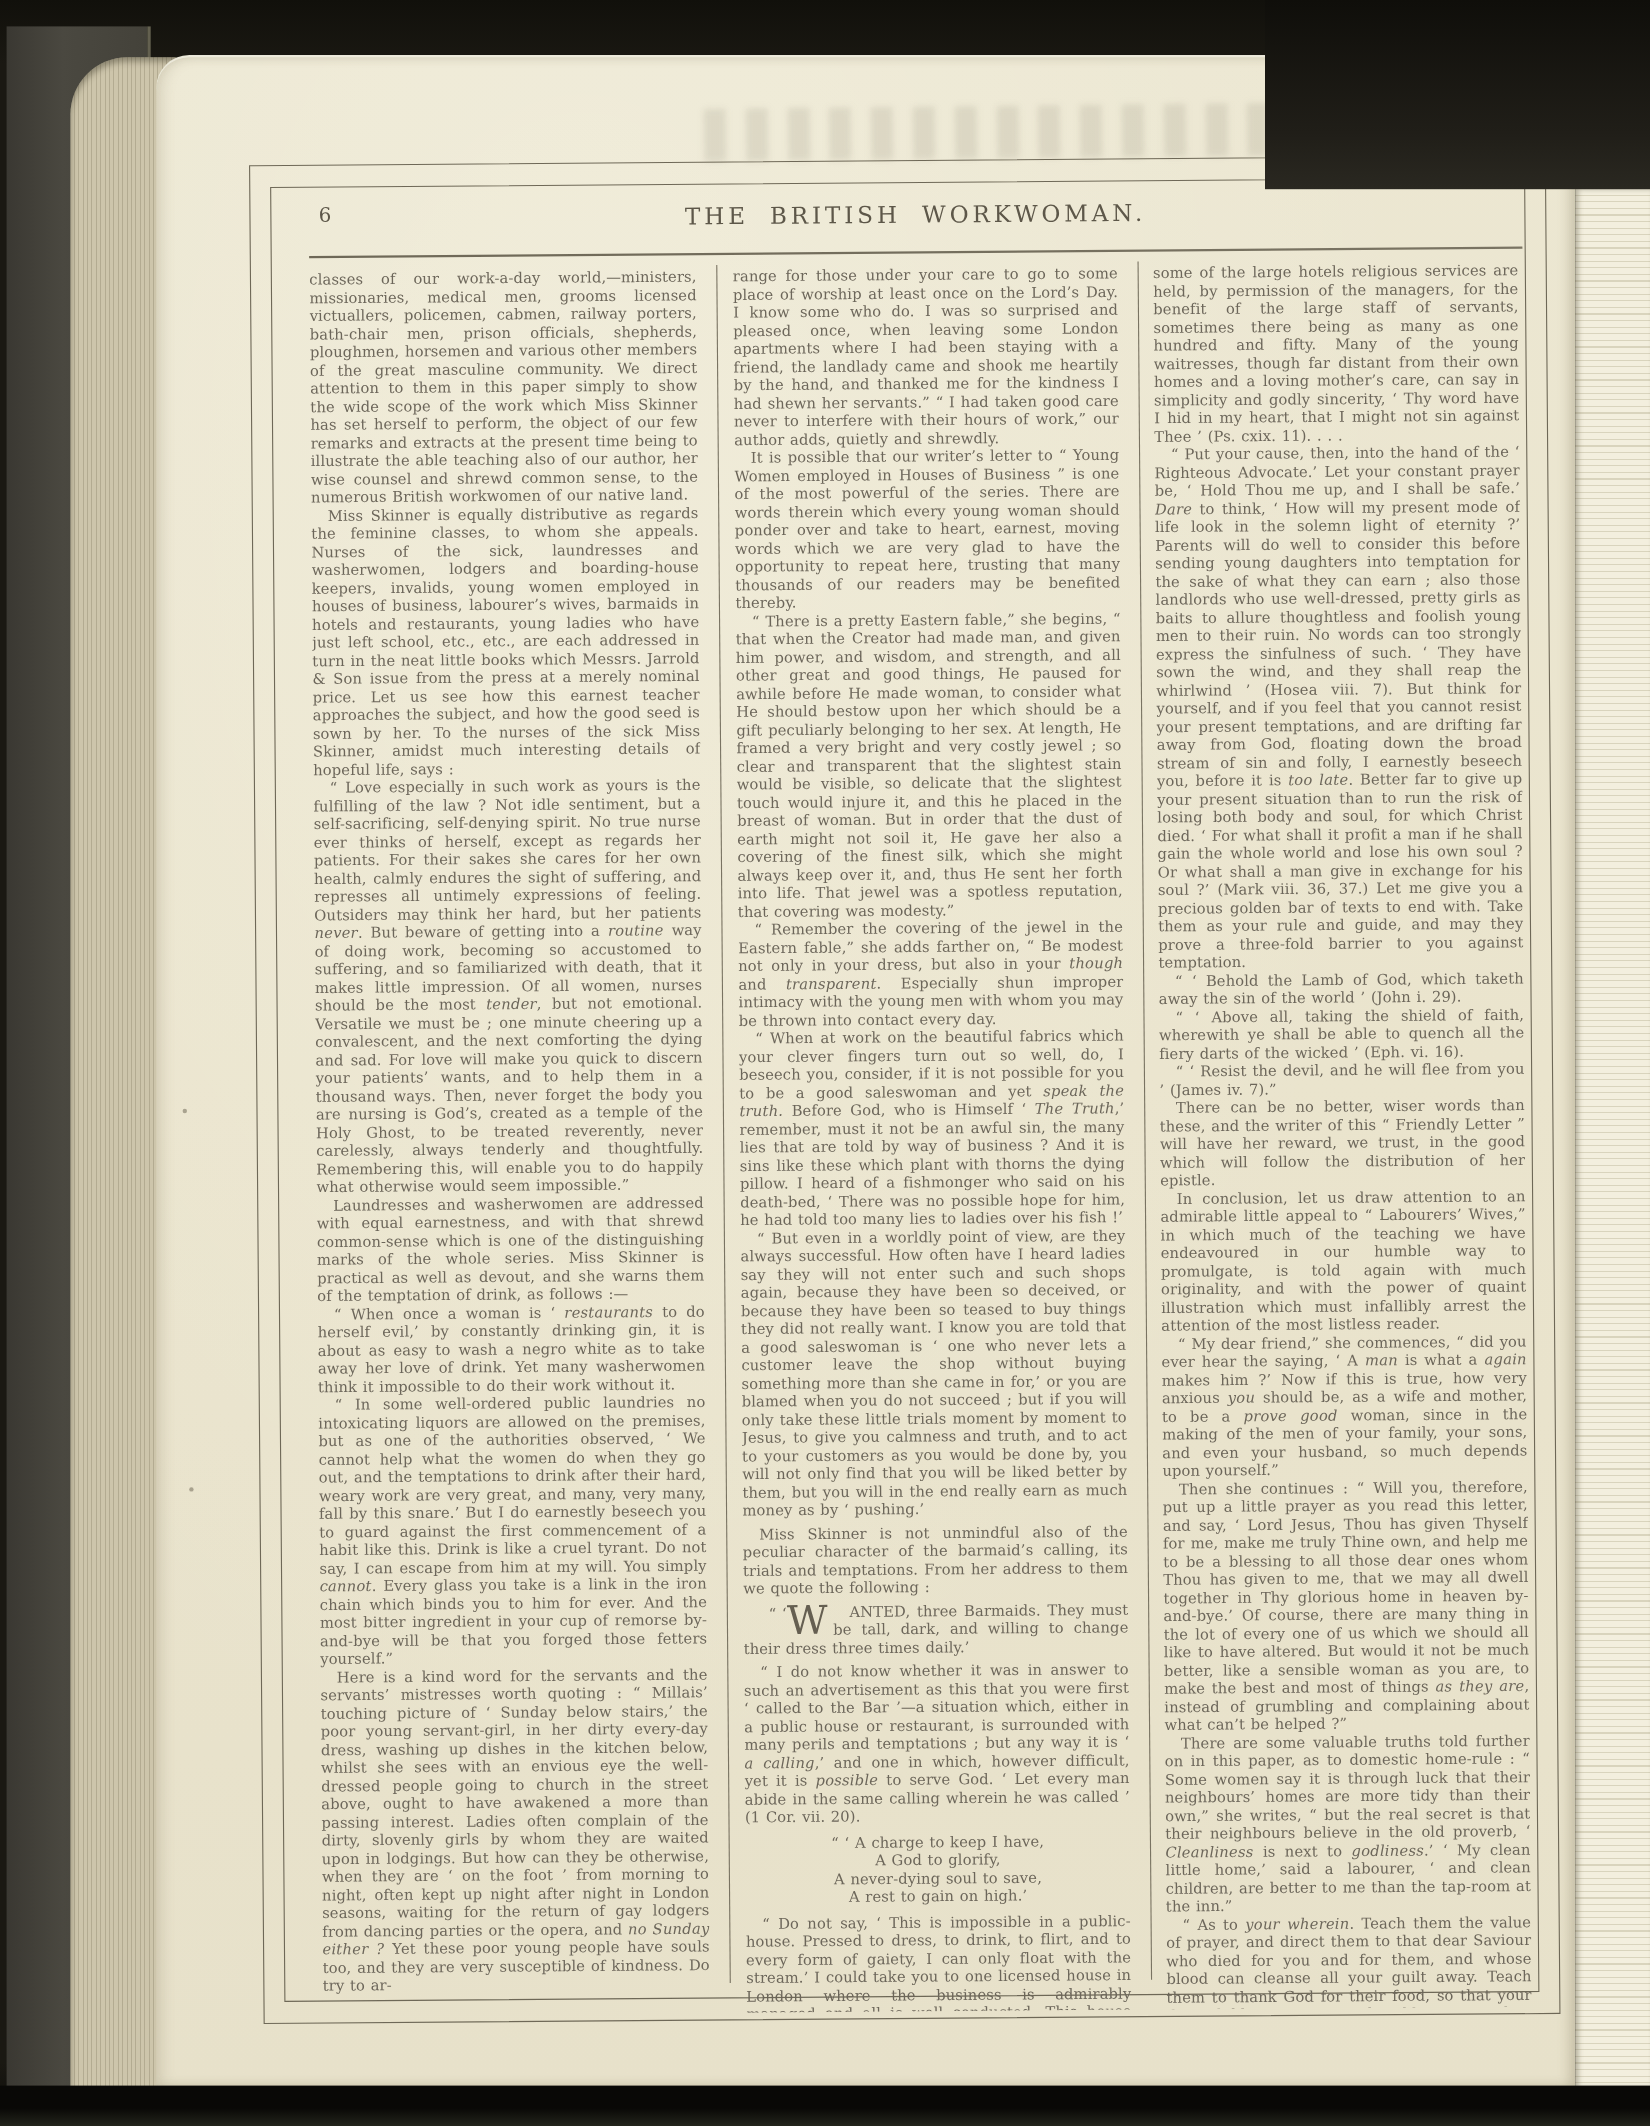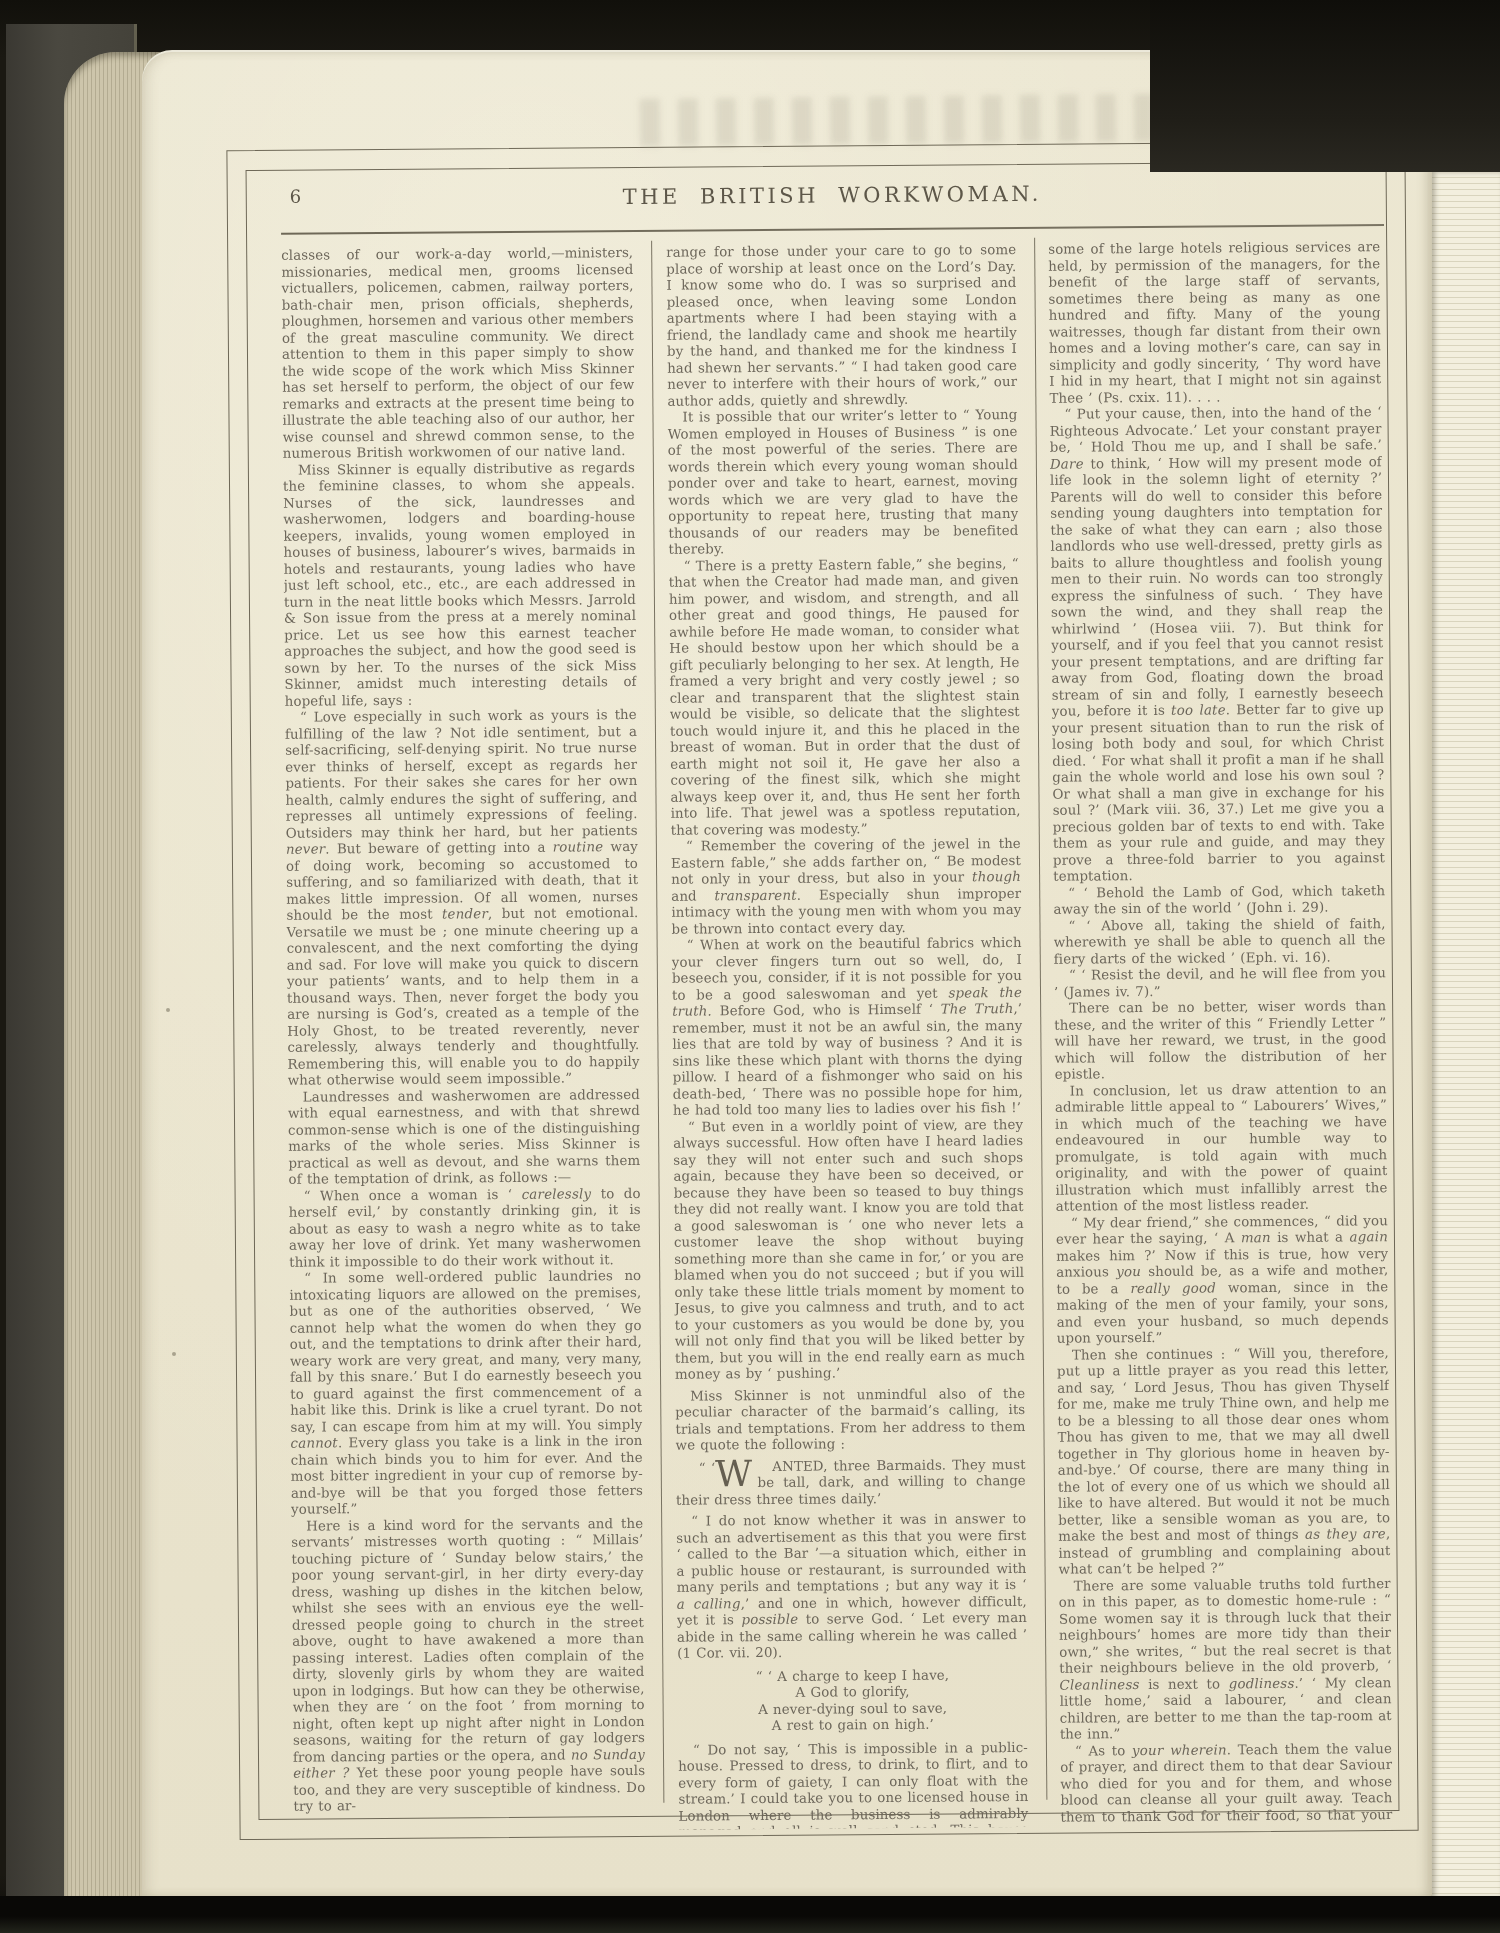--- a/index.html
+++ b/index.html
@@ -73,21 +73,21 @@
     <div class="pagenum">6</div>
     <div class="masthead">THE BRITISH WORKWOMAN.</div>
     <div class="head-rule"></div>
     <div class="colrule r1"></div>
     <div class="colrule r2"></div>
     <div class="col col1">
         <p class="noindent">classes of our work-a-day world,—ministers, missionaries, medical men, grooms licensed victuallers, policemen, cabmen, railway porters, bath-chair men, prison officials, shepherds, ploughmen, horsemen and various other members of the great masculine community. We direct attention to them in this paper simply to show the wide scope of the work which Miss Skinner has set herself to perform, the object of our few remarks and extracts at the present time being to illustrate the able teaching also of our author, her wise counsel and shrewd common sense, to the numerous British workwomen of our native land.</p>
         <p class="">Miss Skinner is equally distributive as regards the feminine classes, to whom she appeals. Nurses of the sick, laundresses and washerwomen, lodgers and boarding-house keepers, invalids, young women employed in houses of business, labourer’s wives, barmaids in hotels and restaurants, young ladies who have just left school, etc., etc., are each addressed in turn in the neat little books which Messrs. Jarrold &amp; Son issue from the press at a merely nominal price. Let us see how this earnest teacher approaches the subject, and how the good seed is sown by her. To the nurses of the sick Miss Skinner, amidst much interesting details of hopeful life, says :</p>
         <p class="">“ Love especially in such work as yours is the fulfilling of the law ? Not idle sentiment, but a self-sacrificing, self-denying spirit. No true nurse ever thinks of herself, except as regards her patients. For their sakes she cares for her own health, calmly endures the sight of suffering, and represses all untimely expressions of feeling. Outsiders may think her hard, but her patients <i>never</i>. But beware of getting into a <i>routine</i> way of doing work, becoming so accustomed to suffering, and so familiarized with death, that it makes little impression. Of all women, nurses should be the most <i>tender</i>, but not emotional. Versatile we must be ; one minute cheering up a convalescent, and the next comforting the dying and sad. For love will make you quick to discern your patients’ wants, and to help them in a thousand ways. Then, never forget the body you are nursing is God’s, created as a temple of the Holy Ghost, to be treated reverently, never carelessly, always tenderly and thoughtfully. Remembering this, will enable you to do happily what otherwise would seem impossible.”</p>
         <p class="">Laundresses and washerwomen are addressed with equal earnestness, and with that shrewd common-sense which is one of the distinguishing marks of the whole series. Miss Skinner is practical as well as devout, and she warns them of the temptation of drink, as follows :—</p>
-        <p class="">“ When once a woman is ‘ <i>carelessly</i> to do herself evil,’ by constantly drinking gin, it is about as easy to wash a negro white as to take away her love of drink. Yet many washerwomen think it impossible to do their work without it.</p>
+        <p class="">“ When once a woman is ‘ <i>restaurants</i> to do herself evil,’ by constantly drinking gin, it is about as easy to wash a negro white as to take away her love of drink. Yet many washerwomen think it impossible to do their work without it.</p>
         <p class="">“ In some well-ordered public laundries no intoxicating liquors are allowed on the premises, but as one of the authorities observed, ‘ We cannot help what the women do when they go out, and the temptations to drink after their hard, weary work are very great, and many, very many, fall by this snare.’ But I do earnestly beseech you to guard against the first commencement of a habit like this. Drink is like a cruel tyrant. Do not say, I can escape from him at my will. You simply <i>cannot</i>. Every glass you take is a link in the iron chain which binds you to him for ever. And the most bitter ingredient in your cup of remorse by-and-bye will be that you forged those fetters yourself.”</p>
         <p class="">Here is a kind word for the servants and the servants’ mistresses worth quoting : “ Millais’ touching picture of ‘ Sunday below stairs,’ the poor young servant-girl, in her dirty every-day dress, washing up dishes in the kitchen below, whilst she sees with an envious eye the well-dressed people going to church in the street above, ought to have awakened a more than passing interest. Ladies often complain of the dirty, slovenly girls by whom they are waited upon in lodgings. But how can they be otherwise, when they are ‘ on the foot ’ from morning to night, often kept up night after night in London seasons, waiting for the return of gay lodgers from dancing parties or the opera, and <i>no Sunday either ?</i> Yet these poor young people have souls too, and they are very susceptible of kindness. Do try to ar-</p>
       </div>
     <div class="col col2">
         <p class="noindent">range for those under your care to go to some place of worship at least once on the Lord’s Day. I know some who do. I was so surprised and pleased once, when leaving some London apartments where I had been staying with a friend, the landlady came and shook me heartily by the hand, and thanked me for the kindness I had shewn her servants.” “ I had taken good care never to interfere with their hours of work,” our author adds, quietly and shrewdly.</p>
         <p class="">It is possible that our writer’s letter to “ Young Women employed in Houses of Business ” is one of the most powerful of the series. There are words therein which every young woman should ponder over and take to heart, earnest, moving words which we are very glad to have the opportunity to repeat here, trusting that many thousands of our readers may be benefited thereby.</p>
         <p class="">“ There is a pretty Eastern fable,” she begins, “ that when the Creator had made man, and given him power, and wisdom, and strength, and all other great and good things, He paused for awhile before He made woman, to consider what He should bestow upon her which should be a gift peculiarly belonging to her sex. At length, He framed a very bright and very costly jewel ; so clear and transparent that the slightest stain would be visible, so delicate that the slightest touch would injure it, and this he placed in the breast of woman. But in order that the dust of earth might not soil it, He gave her also a covering of the finest silk, which she might always keep over it, and, thus He sent her forth into life. That jewel was a spotless reputation, that covering was modesty.”</p>
         <p class="">“ Remember the covering of the jewel in the Eastern fable,” she adds farther on, “ Be modest not only in your dress, but also in your <i>though</i> and <i>transparent</i>. Especially shun improper intimacy with the young men with whom you may be thrown into contact every day.</p>
         <p class="">“ When at work on the beautiful fabrics which your clever fingers turn out so well, do, I beseech you, consider, if it is not possible for you to be a good saleswoman and yet <i>speak the truth.</i> Before God, who is Himself ‘ <i>The Truth</i>,’ remember, must it not be an awful sin, the many lies that are told by way of business ? And it is sins like these which plant with thorns the dying pillow. I heard of a fishmonger who said on his death-bed, ‘ There was no possible hope for him, he had told too many lies to ladies over his fish !’</p>
         <p class="">“ But even in a worldly point of view, are they always successful. How often have I heard ladies say they will not enter such and such shops again, because they have been so deceived, or because they have been so teased to buy things they did not really want. I know you are told that a good saleswoman is ‘ one who never lets a customer leave the shop without buying something more than she came in for,’ or you are blamed when you do not succeed ; but if you will only take these little trials moment by moment to Jesus, to give you calmness and truth, and to act to your customers as you would be done by, you will not only find that you will be liked better by them, but you will in the end really earn as much money as by ‘ pushing.’</p>
@@ -98,21 +98,21 @@
         <p class=" gap">“ Do not say, ‘ This is impossible in a public-house. Pressed to dress, to drink, to flirt, and to every form of gaiety, I can only float with the stream.’ I could take you to one licensed house in London where the business is admirably managed and all is well conducted. This house closes early in the evening and on Sundays. In</p>
       </div>
     <div class="col col3">
         <p class="noindent">some of the large hotels religious services are held, by permission of the managers, for the benefit of the large staff of servants, sometimes there being as many as one hundred and fifty. Many of the young waitresses, though far distant from their own homes and a loving mother’s care, can say in simplicity and godly sincerity, ‘ Thy word have I hid in my heart, that I might not sin against Thee ’ (Ps. cxix. 11). . . .</p>
         <p class="">“ Put your cause, then, into the hand of the ‘ Righteous Advocate.’ Let your constant prayer be, ‘ Hold Thou me up, and I shall be safe.’ <i>Dare</i> to think, ‘ How will my present mode of life look in the solemn light of eternity ?’ Parents will do well to consider this before sending young daughters into temptation for the sake of what they can earn ; also those landlords who use well-dressed, pretty girls as baits to allure thoughtless and foolish young men to their ruin. No words can too strongly express the sinfulness of such. ‘ They have sown the wind, and they shall reap the whirlwind ’ (Hosea viii. 7). But think for yourself, and if you feel that you cannot resist your present temptations, and are drifting far away from God, floating down the broad stream of sin and folly, I earnestly beseech you, before it is <i>too late</i>. Better far to give up your present situation than to run the risk of losing both body and soul, for which Christ died. ‘ For what shall it profit a man if he shall gain the whole world and lose his own soul ? Or what shall a man give in exchange for his soul ?’ (Mark viii. 36, 37.) Let me give you a precious golden bar of texts to end with. Take them as your rule and guide, and may they prove a three-fold barrier to you against temptation.</p>
         <p class="">“ ‘ Behold the Lamb of God, which taketh away the sin of the world ’ (John i. 29).</p>
         <p class="">“ ‘ Above all, taking the shield of faith, wherewith ye shall be able to quench all the fiery darts of the wicked ’ (Eph. vi. 16).</p>
         <p class="">“ ‘ Resist the devil, and he will flee from you ’ (James iv. 7).”</p>
         <p class="">There can be no better, wiser words than these, and the writer of this “ Friendly Letter ” will have her reward, we trust, in the good which will follow the distribution of her epistle.</p>
         <p class="">In conclusion, let us draw attention to an admirable little appeal to “ Labourers’ Wives,” in which much of the teaching we have endeavoured in our humble way to promulgate, is told again with much originality, and with the power of quaint illustration which must infallibly arrest the attention of the most listless reader.</p>
-        <p class="">“ My dear friend,” she commences, “ did you ever hear the saying, ‘ A <i>man</i> is what a <i>again</i> makes him ?’ Now if this is true, how very anxious <i>you</i> should be, as a wife and mother, to be a <i>really good</i> woman, since in the making of the men of your family, your sons, and even your husband, so much depends upon yourself.”</p>
+        <p class="">“ My dear friend,” she commences, “ did you ever hear the saying, ‘ A <i>man</i> is what a <i>again</i> makes him ?’ Now if this is true, how very anxious <i>you</i> should be, as a wife and mother, to be a <i>prove good</i> woman, since in the making of the men of your family, your sons, and even your husband, so much depends upon yourself.”</p>
         <p class="">Then she continues : “ Will you, therefore, put up a little prayer as you read this letter, and say, ‘ Lord Jesus, Thou has given Thyself for me, make me truly Thine own, and help me to be a blessing to all those dear ones whom Thou has given to me, that we may all dwell together in Thy glorious home in heaven by-and-bye.’ Of course, there are many thing in the lot of every one of us which we should all like to have altered. But would it not be much better, like a sensible woman as you are, to make the best and most of things <i>as they are</i>, instead of grumbling and complaining about what can’t be helped ?”</p>
         <p class="">There are some valuable truths told further on in this paper, as to domestic home-rule : “ Some women say it is through luck that their neighbours’ homes are more tidy than their own,” she writes, “ but the real secret is that their neighbours believe in the old proverb, ‘ <i>Cleanliness</i> is next to <i>godliness</i>.’ ‘ My clean little home,’ said a labourer, ‘ and clean children, are better to me than the tap-room at the inn.”</p>
         <p class="">“ As to <i>your wherein</i>. Teach them the value of prayer, and direct them to that dear Saviour who died for you and for them, and whose blood can cleanse all your guilt away. Teach them to thank God for their food, so that your dear children may never be able to say, when your heads are laid low in the churchyard, ‘ Mother nor father never taught me to pray.’</p>
       </div>
   </div>
 
   <div class="top-right-dark"></div>
   <div class="fore-edge"></div>
   <div class="bottom-band"></div>
 </div>

